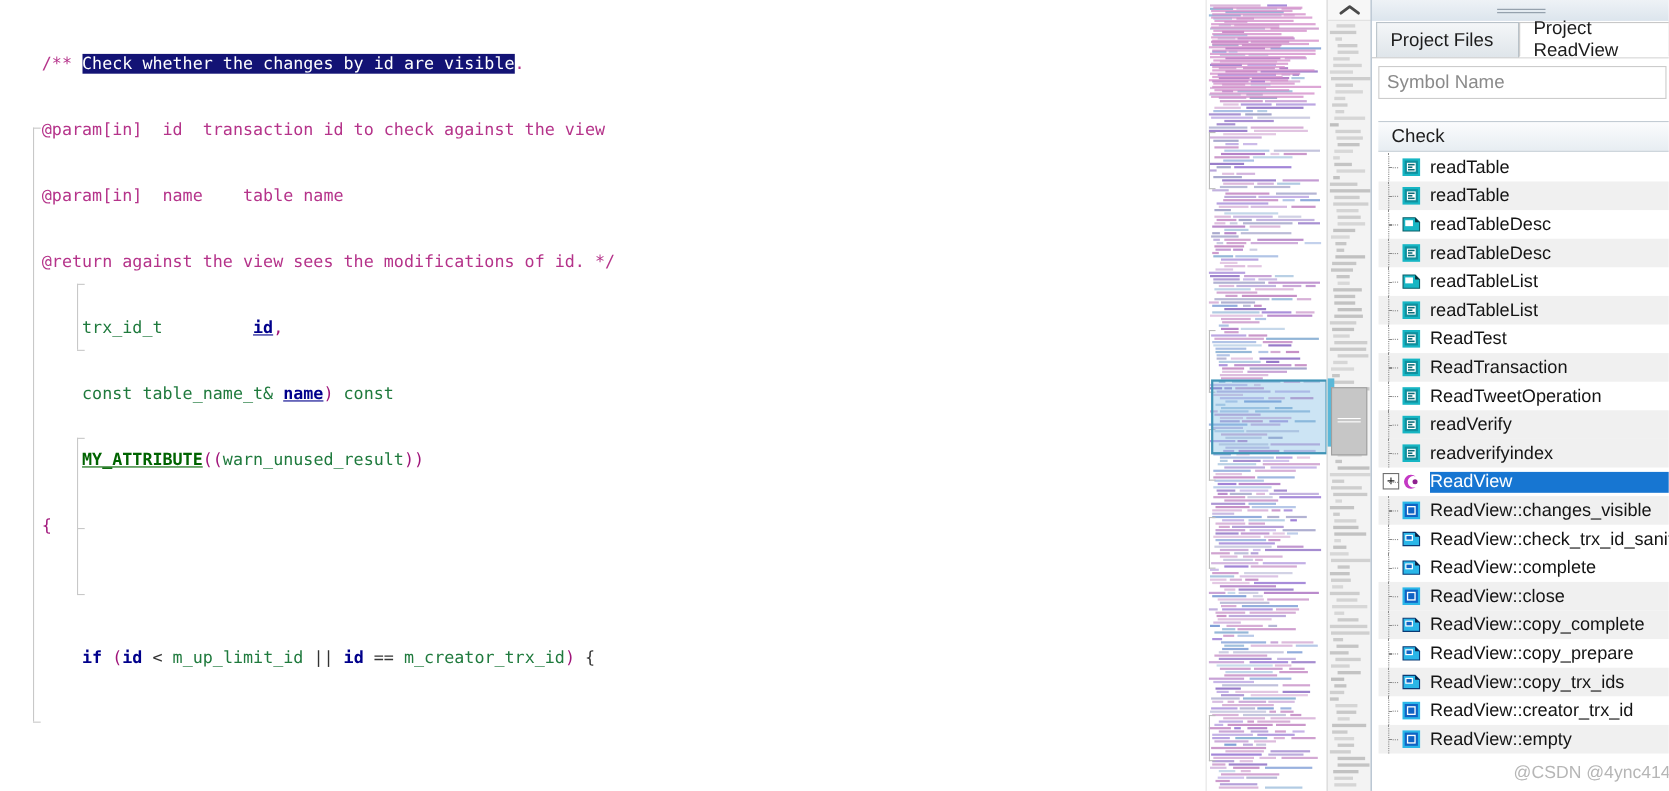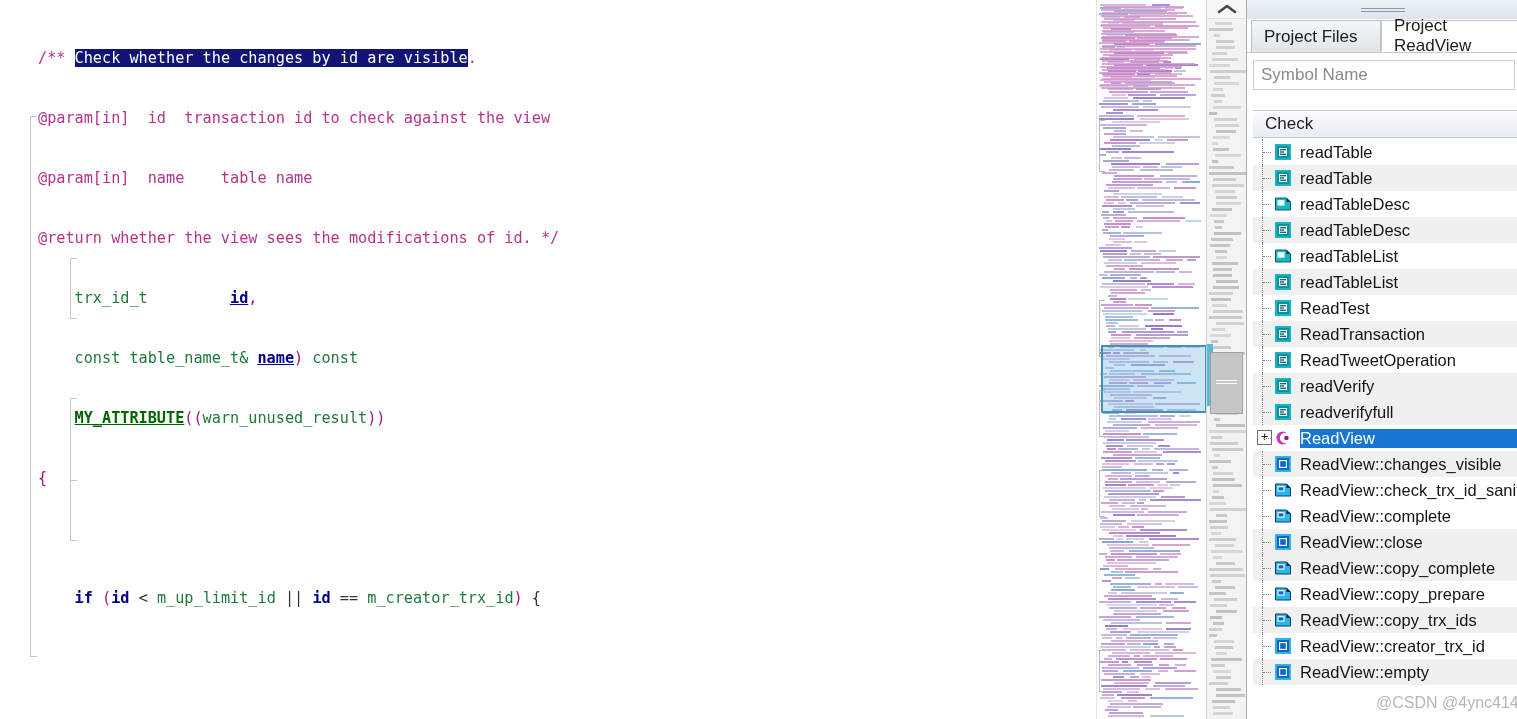--- a/index.html
+++ b/index.html
@@ -182,21 +182,21 @@
     <div class="guide-h" style="left:70px;top:398px;width:7px;"></div>
 
     <div class="guide" style="left:70px;top:480px;height:60px;"></div>
     <div class="guide-h" style="left:70px;top:480px;width:7px;"></div>
     <div class="guide-h" style="left:70px;top:540px;width:7px;"></div>
 
     <div class="code">
       <div class="ln"><span class="c-comment">/** </span><span class="hl-sel">Check whether the changes by id are visible</span><span class="c-comment">.</span></div>
       <div class="ln"><span class="c-comment">@param[in]  id  transaction id to check against the view</span></div>
       <div class="ln"><span class="c-comment">@param[in]  name    table name</span></div>
-      <div class="ln"><span class="c-comment">@return whether the view sees the modifications of id. */</span></div>
+      <div class="ln"><span class="c-comment">@return against the view sees the modifications of id. */</span></div>
       <div class="ln">    <span class="c-type">trx_id_t</span>         <span class="c-param">id</span><span class="c-punct">,</span></div>
       <div class="ln">    <span class="c-type">const table_name_t&amp; </span><span class="c-param">name</span><span class="c-punct">)</span><span class="c-type"> const</span></div>
       <div class="ln">    <span class="c-macro">MY_ATTRIBUTE</span><span class="c-punct">((</span><span class="c-type">warn_unused_result</span><span class="c-punct">))</span></div>
       <div class="ln"><span class="c-punct">{</span></div>
       <div class="ln"> </div>
       <div class="ln">    <span class="c-kw">if</span><span class="c-plain"> </span><span class="c-punct">(</span><span class="c-var">id</span><span class="c-plain"> &lt; </span><span class="c-type">m_up_limit_id</span><span class="c-plain"> || </span><span class="c-var">id</span><span class="c-plain"> == </span><span class="c-type">m_creator_trx_id</span><span class="c-punct">) </span><span class="c-plain">{</span></div>
       
       
       
       
@@ -1039,21 +1039,21 @@
           <span class="tree-line"></span>
           <span class="tree-dash"></span>
           <span class="sym-ico"><svg width="18" height="18" viewBox="0 0 18 18">
               <rect x="1" y="1" width="16" height="16" fill="#17b6c4"></rect>
               <rect x="3" y="3" width="12" height="12" fill="#0f8f9d"></rect>
               <rect x="5" y="5" width="8" height="8" fill="#ffffff"></rect>
               <rect x="6" y="6" width="6" height="1.4" fill="#0c6b77"></rect>
               <rect x="6" y="8.3" width="4" height="1.4" fill="#0c6b77"></rect>
               <rect x="6" y="10.6" width="6" height="1.4" fill="#0c6b77"></rect>
             </svg></span>
-          <span class="sym-label">readverifyfull</span>
+          <span class="sym-label">readverifyindex</span>
         </div>
         <div class="sym-row sel">
           <span class="expander">+</span>
           <span class="tree-dash"></span>
           <span class="sym-ico"><svg width="18" height="18" viewBox="0 0 18 18">
               <path d="M13 4.2a5.2 5.2 0 1 0 0 9.6 6.4 6.4 0 1 1 0-9.6z" fill="#c438c4"></path>
               <circle cx="12.4" cy="9" r="2.3" fill="#8e1f8e"></circle>
             </svg></span>
           <span class="sym-label">ReadView</span>
         </div>

